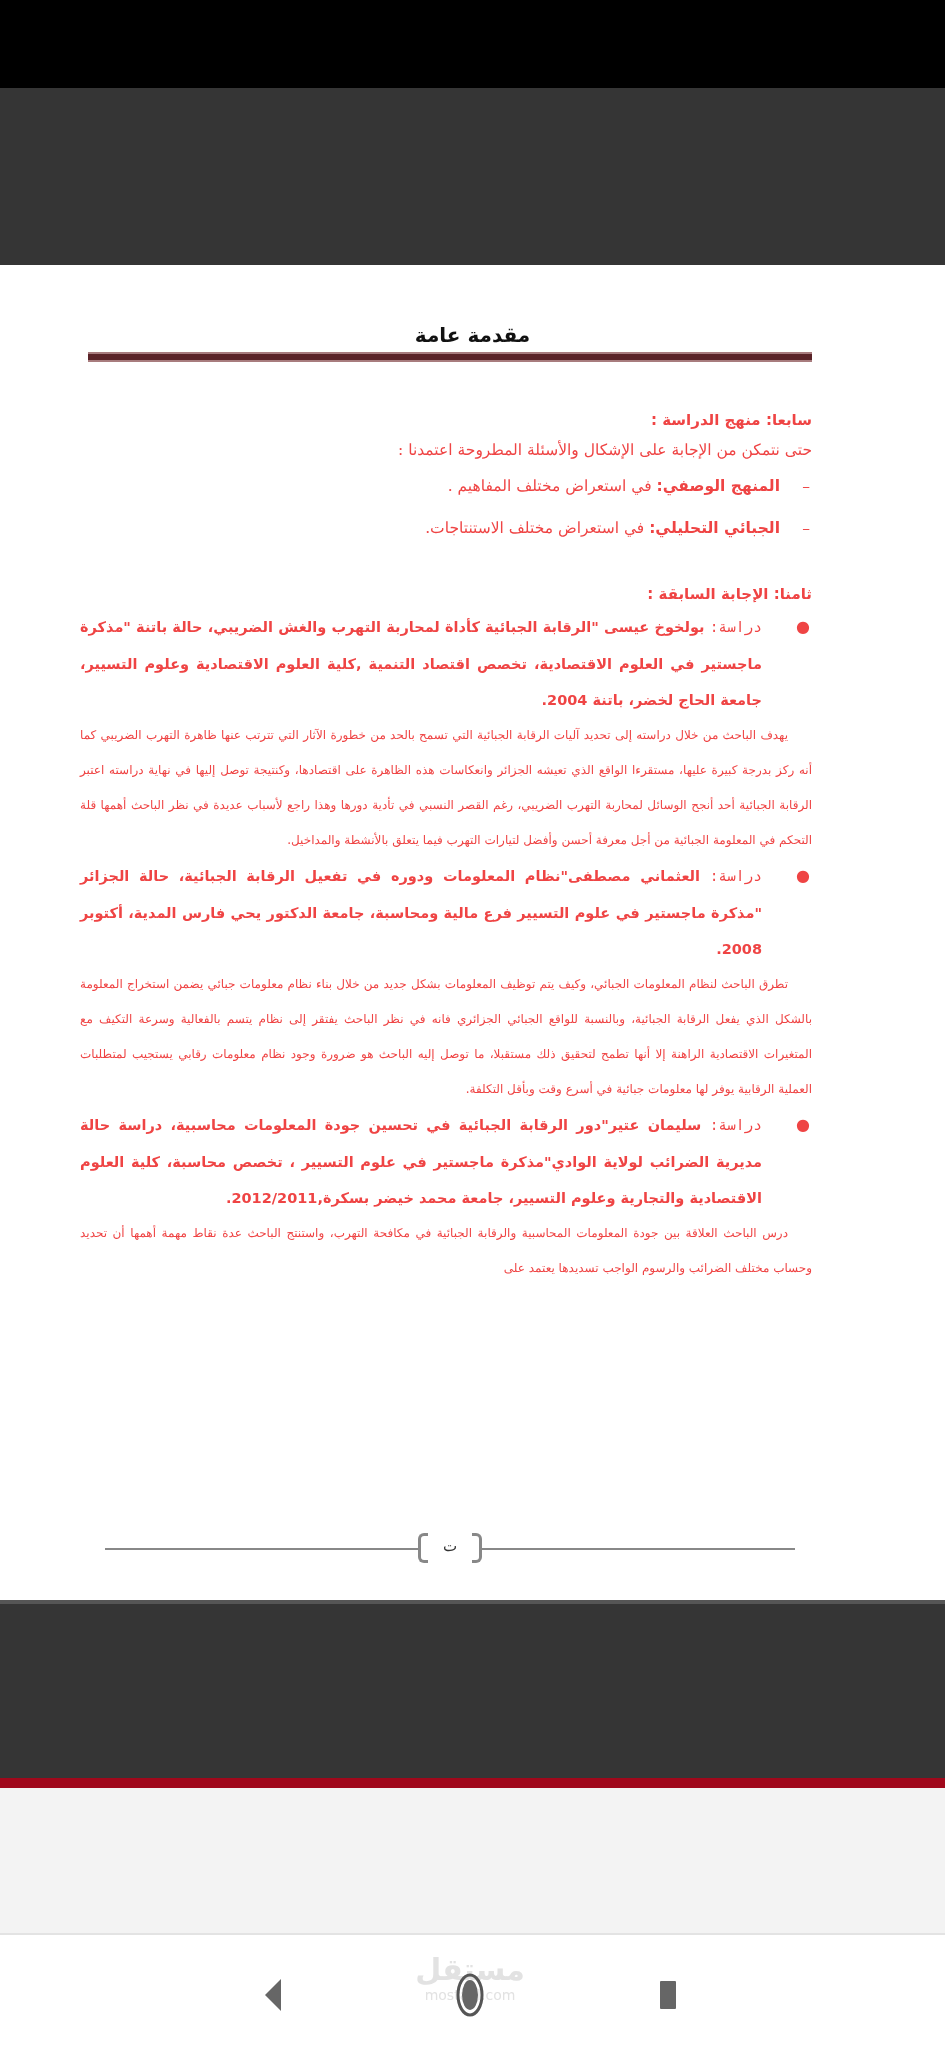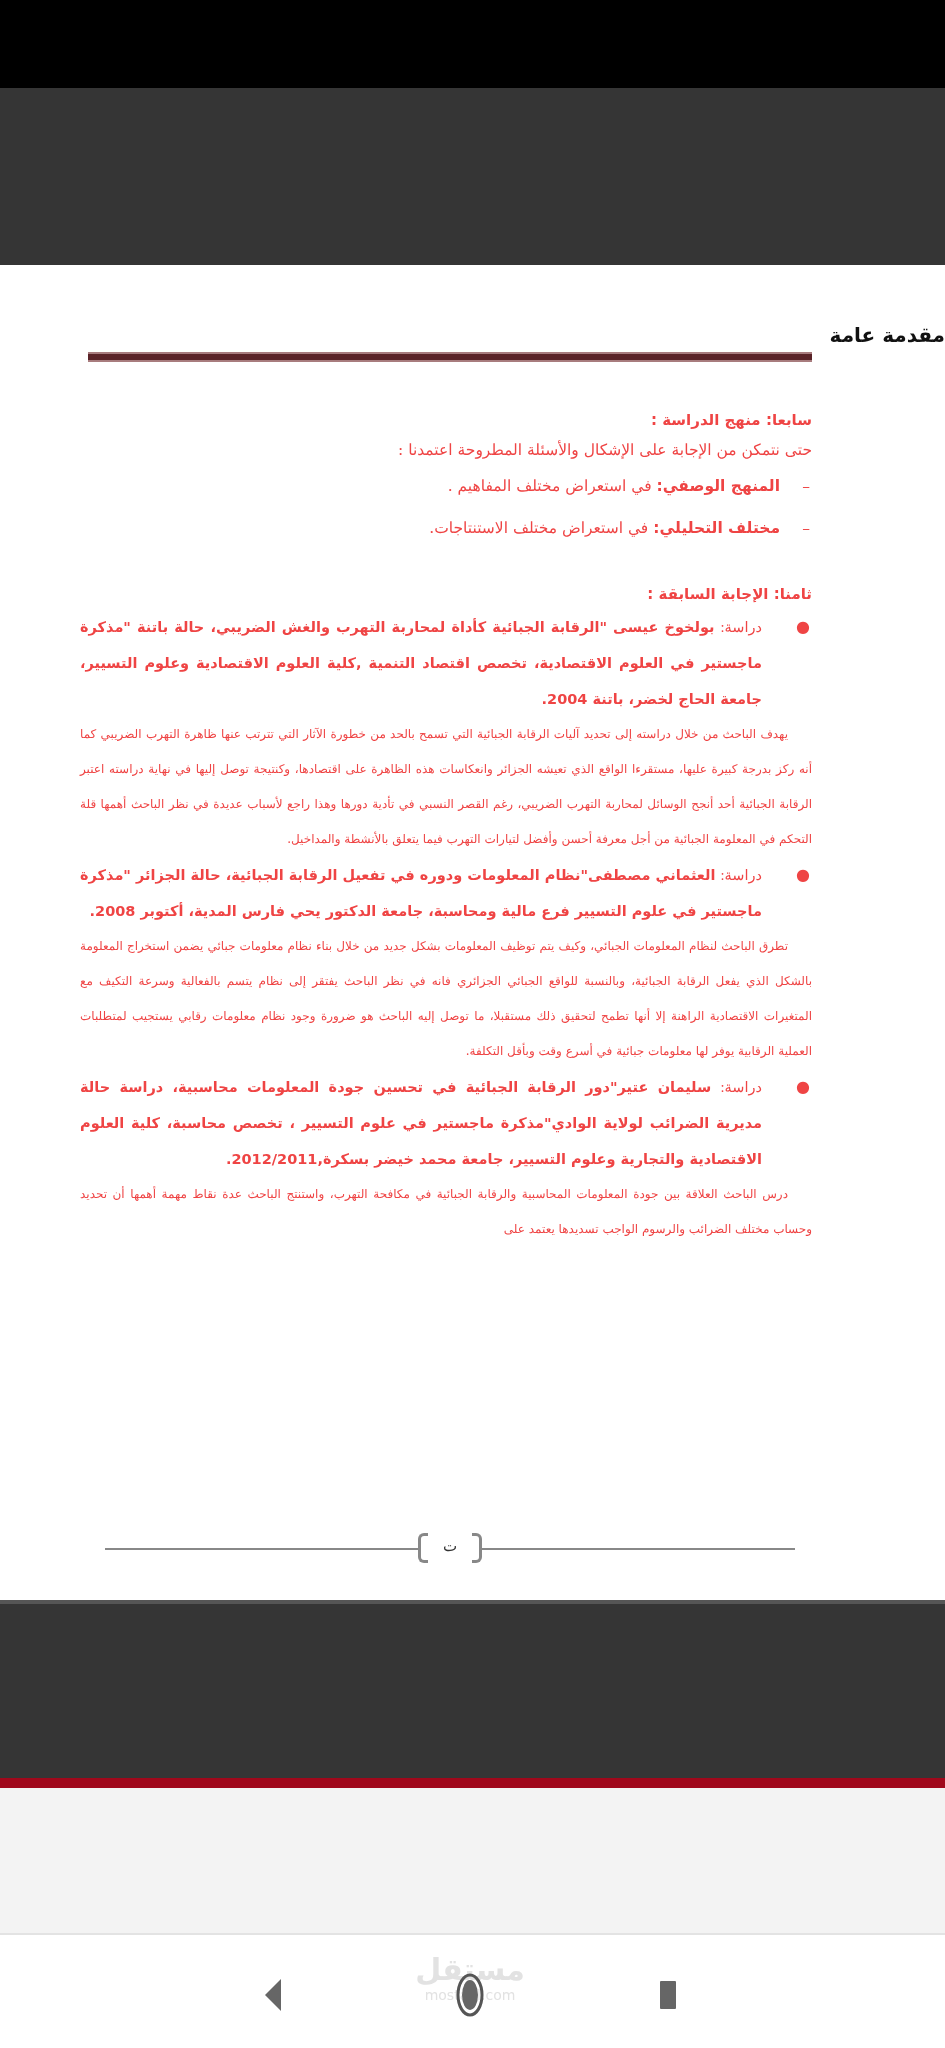--- a/index.html
+++ b/index.html
@@ -1,31 +1,31 @@
 <!DOCTYPE html>
 <html><head>
 <meta charset="utf-8">
 <style>
   html, body { margin:0; padding:0; }
   body { width:945px; height:2048px; position:relative; overflow:hidden; background:#f3f3f3; font-family:"DejaVu Serif", serif; }
   .top-black { position:absolute; left:0; top:0; width:945px; height:88px; background:#000; }
   .top-dark { position:absolute; left:0; top:88px; width:945px; height:177px; background:#353535; }
   .page { position:absolute; left:0; top:265px; width:945px; height:1335px; background:#fff; }
-  .page-title { position:absolute; top:58px; left:0; width:945px; text-align:right; font-family:"DejaVu Sans", sans-serif; font-weight:bold; font-size:20px; color:#111; direction:rtl; }
+  .page-title { position:absolute; top:58px; left:0; width:945px; text-align:center; font-family:"DejaVu Sans", sans-serif; font-weight:bold; font-size:20px; color:#111; direction:rtl; }
   .title-rule { position:absolute; top:87px; left:88px; width:724px; height:6px; background:#5a2328; border-top:2px solid #a87c7e; border-bottom:2px solid #a87c7e; box-sizing:content-box; }
   .content { position:absolute; top:140px; left:80px; width:732px; direction:rtl; text-align:justify; color:#ef4444; font-size:15.5px; line-height:35px; }
   .h { font-family:"DejaVu Sans", sans-serif; font-weight:bold; font-size:15px; line-height:30px; }
   .p { line-height:30px; }
   .dash-item { line-height:42px; padding-right:32px; position:relative; }
   .dash-item .dash { position:absolute; right:2px; top:0; }
   .dash-item b { font-family:"DejaVu Sans", sans-serif;margin-top:10px; }
   .gap { height:30px; }
   .bullet { font-family:"DejaVu Sans", sans-serif; font-weight:bold; font-size:14.5px; line-height:36px; position:relative; padding-right:50px; text-indent:0; }
   .bullet .dot { position:absolute; right:2px; top:0; font-size:16px; }
-  .bullet .lbl { font-family:Liberation Serif, serif; font-weight:normal; }
+  .bullet .lbl { font-family:Liberation Mono, monospace; font-weight:normal; }
   .body-para { line-height:35px; text-indent:24px; font-size:12px; }
   .page-footer { position:absolute; top:1268px; left:105px; width:690px; height:30px; }
   .page-footer .line { position:absolute; top:15px; height:2px; background:#888; }
   .page-footer .brace { position:absolute; top:0; width:10px; height:30px; border:3px solid #888; box-sizing:border-box; }
   .page-footer .num { position:absolute; top:4px; left:332px; width:26px; text-align:center; font-size:15px; color:#333; }
   .bottom-dark { position:absolute; left:0; top:1600px; width:945px; height:168px; background:#353535; border-top:4px solid #555; box-sizing:border-box; }
   .red-bar { position:absolute; left:0; top:1778px; width:945px; height:10px; background:#a0081b; }
   .red-bar-top { position:absolute; left:0; top:1768px; width:945px; height:10px; background:#353535; }
   .grey-area { position:absolute; left:0; top:1788px; width:945px; height:145px; background:#f3f3f3; border-bottom:2px solid #e3e3e3; }
   .navbar { position:absolute; left:0; top:1935px; width:945px; height:113px; background:#fff; }
@@ -46,21 +46,21 @@
 
   <div class="content">
     <div class="h">سابعا: منهج الدراسة :</div>
     <div class="p">حتى نتمكن من الإجابة على الإشكال والأسئلة المطروحة اعتمدنا :</div>
     <div class="dash-item">
       <span class="dash">–</span>
       <b>المنهج الوصفي:</b><span> في استعراض مختلف المفاهيم .</span>
     </div>
     <div class="dash-item">
       <span class="dash">–</span>
-      <b>مختلف التحليلي:</b><span> في استعراض مختلف الاستنتاجات.</span>
+      <b>الجبائي التحليلي:</b><span> في استعراض مختلف الاستنتاجات.</span>
     </div>
 
     <div class="gap"></div>
 
     <div class="h">ثامنا: الإجابة السابقة :</div>
 
     <div class="bullet">
       <span class="dot">●</span>
       <span class="lbl">دراسة:</span><span> بولخوخ عيسى "الرقابة الجبائية كأداة لمحاربة التهرب والغش الضريبي، حالة باتنة "مذكرة ماجستير في العلوم الاقتصادية، تخصص اقتصاد التنمية ,كلية العلوم الاقتصادية وعلوم التسيير، جامعة الحاج لخضر، باتنة 2004.</span>
     </div>

